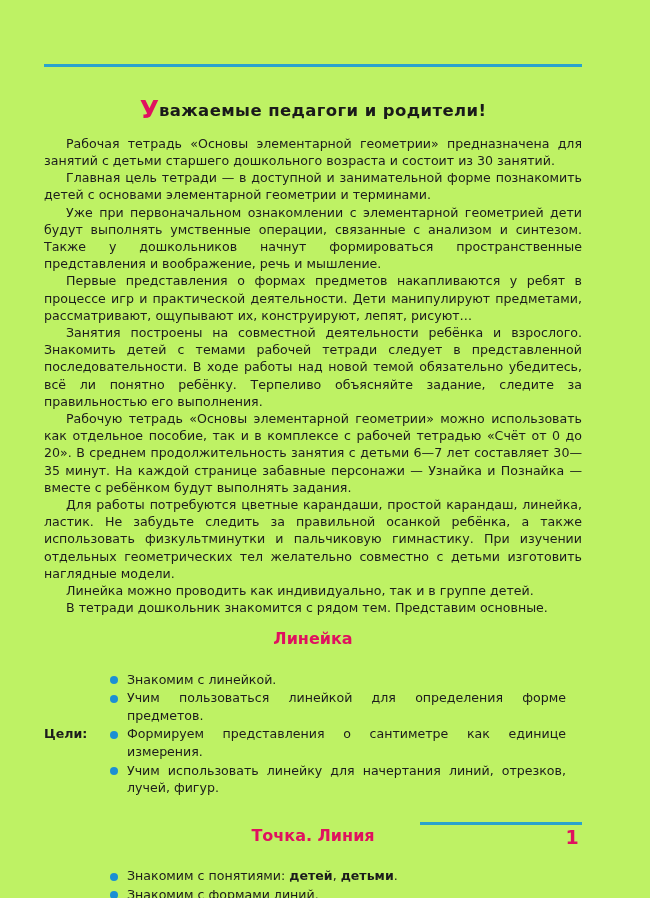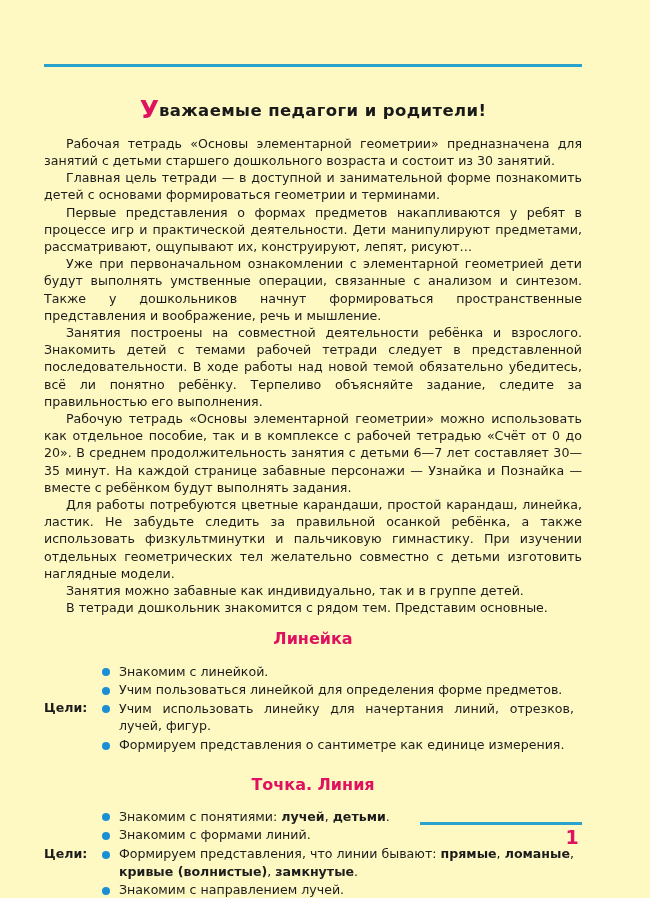--- a/index.html
+++ b/index.html
@@ -4,21 +4,21 @@
 <style>
   html, body {
     margin: 0;
     padding: 0;
     background: #ffffff;
   }
   .page {
     position: relative;
     width: 650px;
     height: 898px;
-    background: #fef9c3;
+    background: #bef264;
     font-family: "DejaVu Sans", "Liberation Sans", sans-serif;
     overflow: hidden;
     box-sizing: border-box;
   }
 
   
   .top-rule {
     position: absolute;
     left: 44px;
     top: 64px;
@@ -98,21 +98,21 @@
     font-weight: bold;
     color: #1c1c1c;
     width: 50px;
     padding-top: 0px;
     font-size: 12.6px;
     line-height: 17.6px;
   }
   .goals-list {
     flex: 1 1 auto;
     list-style: none;
-    margin: 8px;
+    margin: 16px;
     padding: 0;
   }
   .goal-item {
     position: relative;
     padding-left: 17px;
     margin-bottom: 1px;
     text-align: justify;
     text-justify: inter-word;
   }
   .goal-item:last-child { margin-bottom: 0; }
@@ -149,60 +149,60 @@
   <div class="top-rule"></div>
 
   <div class="content">
 
     <h1 class="title">
       <span class="dropcap">У</span><span>важаемые педагоги и родители!</span>
     </h1>
 
     <div>
       <p class="body">Рабочая тетрадь «Основы элементарной геометрии» предназначена для занятий с детьми старшего дошкольного возраста и состоит из 30 занятий.</p>
-      <p class="body">Главная цель тетради — в доступной и занимательной форме познакомить детей с основами формироваться геометрии и терминами.</p>
+      <p class="body">Главная цель тетради — в доступной и занимательной форме познакомить детей с основами элементарной геометрии и терминами.</p>
+      <p class="body">Уже при первоначальном ознакомлении с элементарной геометрией дети будут выполнять умственные операции, связанные с анализом и синтезом. Также у дошкольников начнут формироваться пространственные представления и воображение, речь и мышление.</p>
       <p class="body">Первые представления о формах предметов накапливаются у ребят в процессе игр и практической деятельности. Дети манипулируют предметами, рассматривают, ощупывают их, конструируют, лепят, рисуют…</p>
-      <p class="body">Уже при первоначальном ознакомлении с элементарной геометрией дети будут выполнять умственные операции, связанные с анализом и синтезом. Также у дошкольников начнут формироваться пространственные представления и воображение, речь и мышление.</p>
       <p class="body">Занятия построены на совместной деятельности ребёнка и взрослого. Знакомить детей с темами рабочей тетради следует в представленной последовательности. В ходе работы над новой темой обязательно убедитесь, всё ли понятно ребёнку. Терпеливо объясняйте задание, следите за правильностью его выполнения.</p>
       <p class="body">Рабочую тетрадь «Основы элементарной геометрии» можно использовать как отдельное пособие, так и в комплексе с рабочей тетрадью «Счёт от 0 до 20». В среднем продолжительность занятия с детьми 6—7 лет составляет 30—35 минут. На каждой странице забавные персонажи — Узнайка и Познайка — вместе с ребёнком будут выполнять задания.</p>
       <p class="body">Для работы потребуются цветные карандаши, простой карандаш, линейка, ластик. Не забудьте следить за правильной осанкой ребёнка, а также использовать физкультминутки и пальчиковую гимнастику. При изучении отдельных геометрических тел желательно совместно с детьми изготовить наглядные модели.</p>
-      <p class="body">Занятия можно забавные как индивидуально, так и в группе детей.</p>
+      <p class="body">Линейка можно проводить как индивидуально, так и в группе детей.</p>
       <p class="body">В тетради дошкольник знакомится с рядом тем. Представим основные.</p>
     </div>
 
     <h2 class="section-heading">Линейка</h2>
     <div class="goals">
       <div class="goals-label">Цели:</div>
       <ul class="goals-list">
         <li class="goal-item">
           <span class="bullet-dot"></span>
           <span>Знакомим с линейкой.</span>
         </li>
         <li class="goal-item">
           <span class="bullet-dot"></span>
           <span>Учим пользоваться линейкой для определения форме предметов.</span>
         </li>
         <li class="goal-item">
           <span class="bullet-dot"></span>
+          <span>Формируем представления о сантиметре как единице измерения.</span>
+        </li>
+        <li class="goal-item">
+          <span class="bullet-dot"></span>
           <span>Учим использовать линейку для начертания линий, отрезков, лучей, фигур.</span>
-        </li>
-        <li class="goal-item">
-          <span class="bullet-dot"></span>
-          <span>Формируем представления о сантиметре как единице измерения.</span>
         </li>
       </ul>
     </div>
 
     <h2 class="section-heading">Точка. Линия</h2>
     <div class="goals">
       <div class="goals-label">Цели:</div>
       <ul class="goals-list">
         <li class="goal-item">
           <span class="bullet-dot"></span>
-          <span>Знакомим с понятиями: <b>лучей</b>, <b>детьми</b>.</span>
+          <span>Знакомим с понятиями: <b>детей</b>, <b>детьми</b>.</span>
         </li>
         <li class="goal-item">
           <span class="bullet-dot"></span>
           <span>Знакомим с формами линий.</span>
         </li>
         <li class="goal-item">
           <span class="bullet-dot"></span>
           <span>Формируем представления, что линии бывают: <b>прямые</b>, <b>ломаные</b>, <b>кривые (волнистые)</b>, <b>замкнутые</b>.</span>
         </li>
         <li class="goal-item">

